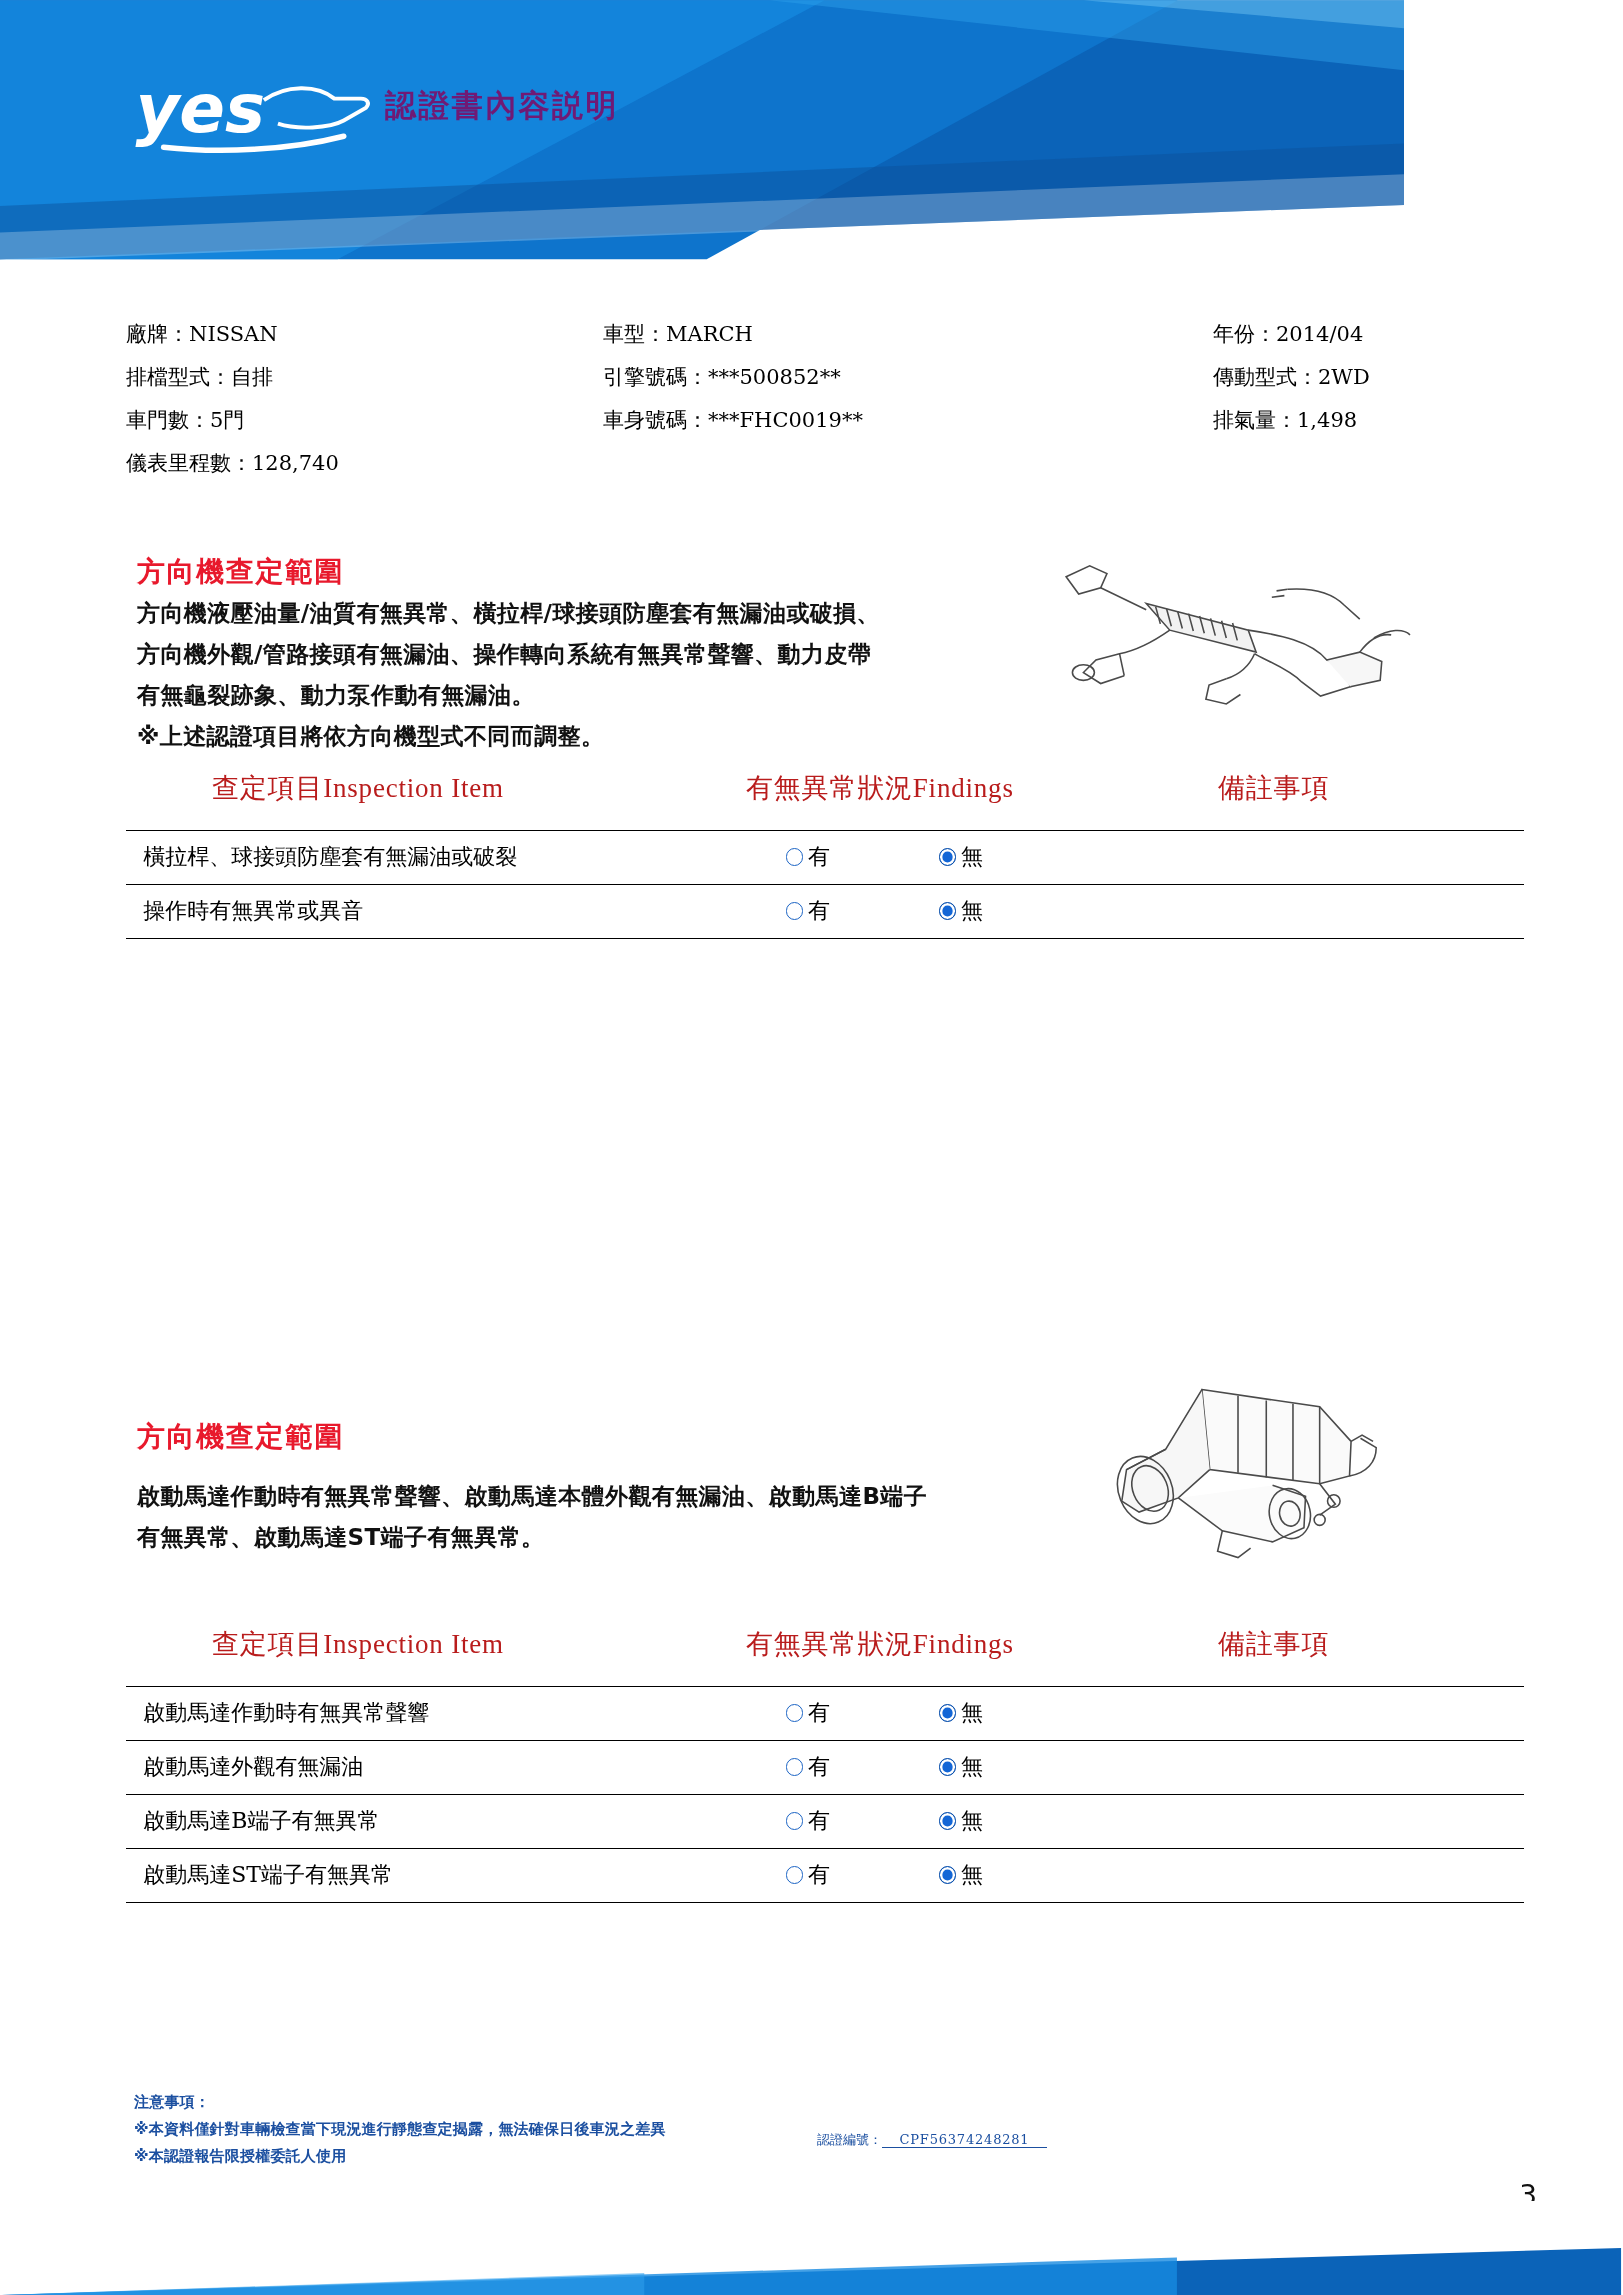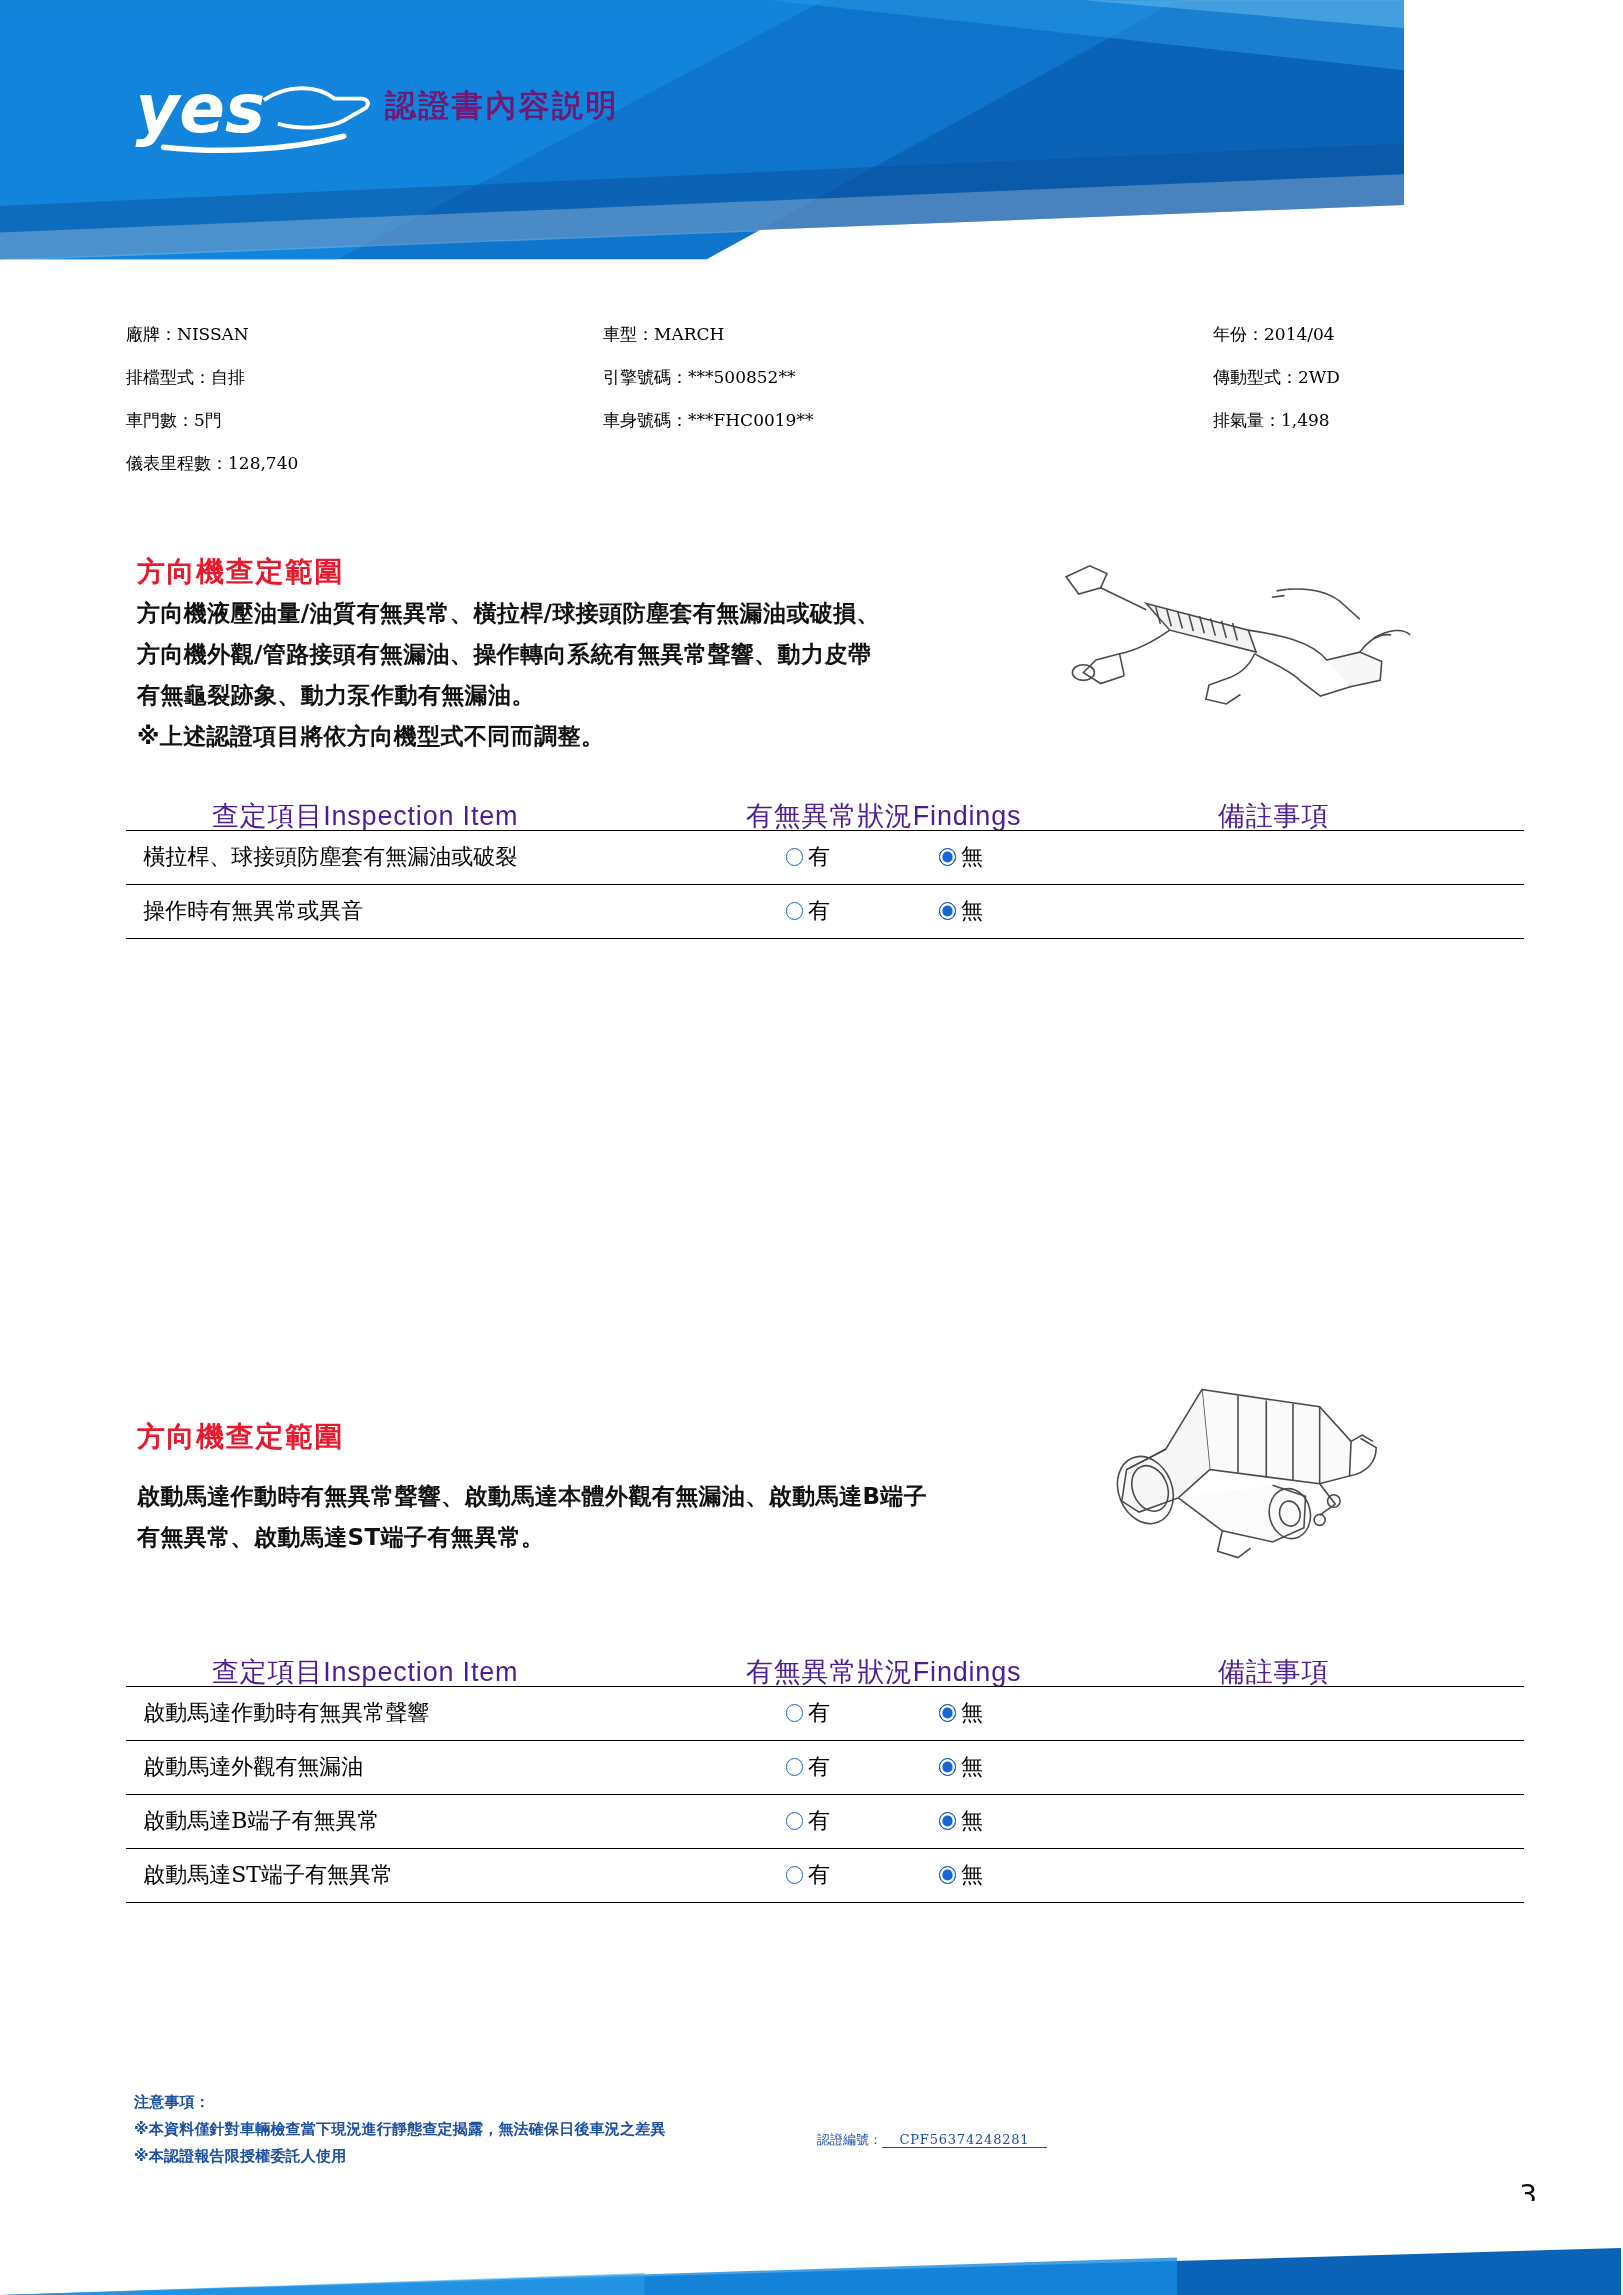--- a/index.html
+++ b/index.html
@@ -52,21 +52,21 @@
   .info {
     position: absolute;
     top: 313px;
     left: 0;
     width: 1623px;
     height: 165px;
   }
   .info-col {
     position: absolute;
     font-family: "DejaVu Serif", serif;
-    font-size: 17px;
+    font-size: 21px;
     color: #000;
     line-height: 43px;
     white-space: nowrap;
   }
   .info-col.c1 { left: 126px; top: 0; }
   .info-col.c2 { left: 603px; top: 0; }
   .info-col.c3 { left: 1213px; top: 0; }
 
   
   .section-title {
@@ -99,26 +99,25 @@
     position: absolute;
     width: 1398px;
     left: 126px;
   }
   .tbl-head {
     position: relative;
     height: 60px;
   }
   .th {
     position: absolute;
-    font-family: Liberation Sans, sans-serif;
+    font-family: Liberation Serif, serif;
     font-size: 27px;
-    color: #4c1d95;
+    color: #b91c1c;
     white-space: nowrap;
     letter-spacing: 0.8px;
-    margin-top: 28px;
   }
   .th.item { left: 86px; top: 0; }
   .th.find { left: 620px; top: 0; }
   .th.note { left: 1092px; top: 0; }
 
   .row {
     position: relative;
     height: 53px;
     border-bottom: 1.6px solid #000;
   }

